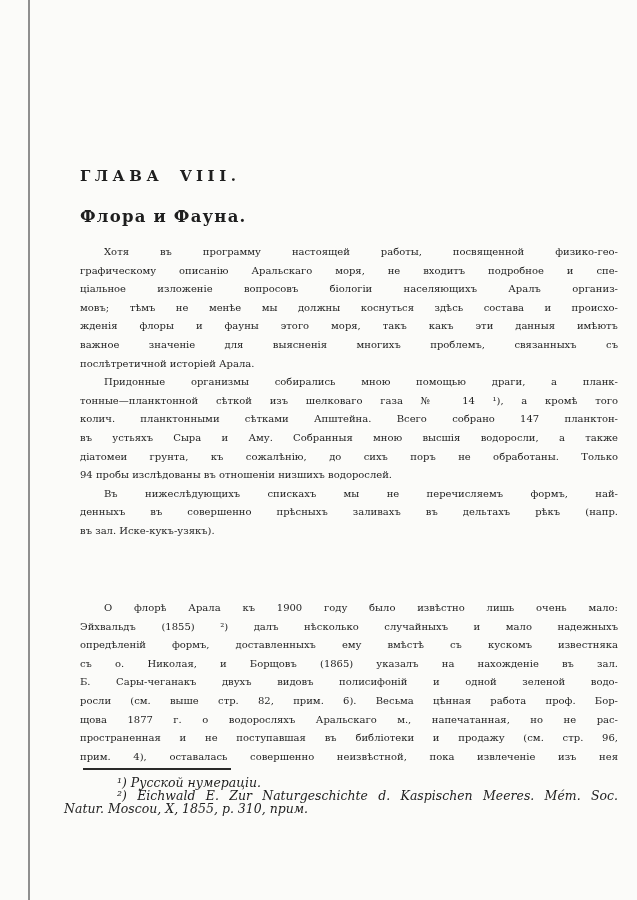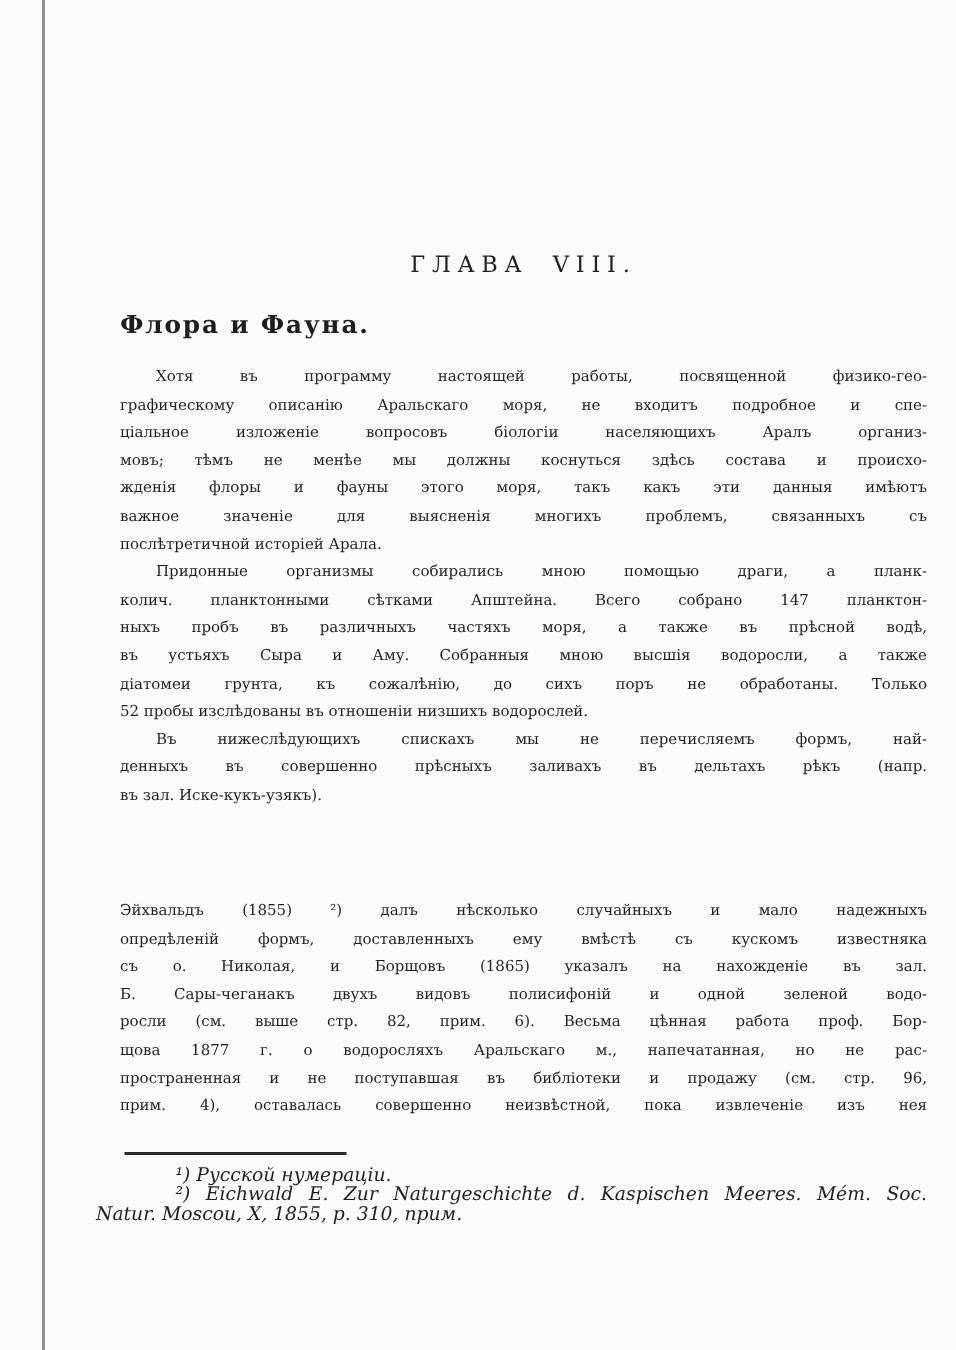--- a/index.html
+++ b/index.html
@@ -12,21 +12,21 @@
     overflow:hidden;
   }
   .page{position:absolute;inset:0;}
   .gutter-line{
     position:absolute;left:28px;top:0;bottom:0;width:1.5px;
     background:#8f8f8f;
   }
   .content{position:absolute;left:80px;top:0;width:538px;height:900px;}
   .chapter{
     position:absolute;top:167px;left:0;right:0;margin:0;
-    text-align:center;font-size:15px;font-weight:normal;
+    text-align:left;font-size:15px;font-weight:bold;
     letter-spacing:4.5px;word-spacing:7px;
   }
   .subtitle{
     position:absolute;top:207px;left:0;right:0;margin:0;
     text-align:left;font-size:16.5px;font-weight:bold;
     letter-spacing:1.2px;
   }
   .bodytext{position:absolute;left:0;width:538px;font-size:10px;line-height:18.6px;}
   #block1{top:243px;}
   #block2{top:599px;}
@@ -55,34 +55,35 @@
           <div class="line first">Хотя въ программу настоящей работы, посвященной физико-гео-</div>
           <div class="line">графическому описанію Аральскаго моря, не входитъ подробное и спе-</div>
           <div class="line">ціальное изложеніе вопросовъ біологіи населяющихъ Аралъ организ-</div>
           <div class="line">мовъ; тѣмъ не менѣе мы должны коснуться здѣсь состава и происхо-</div>
           <div class="line">жденія флоры и фауны этого моря, такъ какъ эти данныя имѣютъ</div>
           <div class="line">важное значеніе для выясненія многихъ проблемъ, связанныхъ съ</div>
           <div class="line last">послѣтретичной исторіей Арала.</div>
         </div>
         <div class="para">
           <div class="line first">Придонные организмы собирались мною помощью драги, а планк-</div>
+          <div class="line">тонные—планктонной сѣткой изъ шелковаго газа № 14 ¹), а кромѣ того</div>
           <div class="line">колич. планктонными сѣтками Апштейна. Всего собрано 147 планктон-</div>
-          <div class="line">ныхъ пробъ въ различныхъ частяхъ моря, а также въ прѣсной водѣ,</div>
           <div class="line">въ устьяхъ Сыра и Аму. Собранныя мною высшія водоросли, а также</div>
           <div class="line">діатомеи грунта, къ сожалѣнію, до сихъ поръ не обработаны. Только</div>
-          <div class="line last">52 пробы изслѣдованы въ отношеніи низшихъ водорослей.</div>
+          <div class="line last">94 пробы изслѣдованы въ отношеніи низшихъ водорослей.</div>
         </div>
         <div class="para">
           <div class="line first">Въ нижеслѣдующихъ спискахъ мы не перечисляемъ формъ, най-</div>
           <div class="line">денныхъ въ совершенно прѣсныхъ заливахъ въ дельтахъ рѣкъ (напр.</div>
           <div class="line last">въ зал. Иске-кукъ-узякъ).</div>
         </div>
       </div>
     <div class="bodytext" id="block2">
         <div class="para">
+          <div class="line first">О флорѣ Арала къ 1900 году было извѣстно лишь очень мало:</div>
           <div class="line">Эйхвальдъ (1855) ²) далъ нѣсколько случайныхъ и мало надежныхъ</div>
           <div class="line">опредѣленій формъ, доставленныхъ ему вмѣстѣ съ кускомъ известняка</div>
           <div class="line">съ о. Николая, и Борщовъ (1865) указалъ на нахожденіе въ зал.</div>
           <div class="line">Б. Сары-чеганакъ двухъ видовъ полисифоній и одной зеленой водо-</div>
           <div class="line">росли (см. выше стр. 82, прим. 6). Весьма цѣнная работа проф. Бор-</div>
           <div class="line">щова 1877 г. о водоросляхъ Аральскаго м., напечатанная, но не рас-</div>
           <div class="line">пространенная и не поступавшая въ библіотеки и продажу (см. стр. 96,</div>
           <div class="line">прим. 4), оставалась совершенно неизвѣстной, пока извлеченіе изъ нея</div>
         </div>
       </div>

